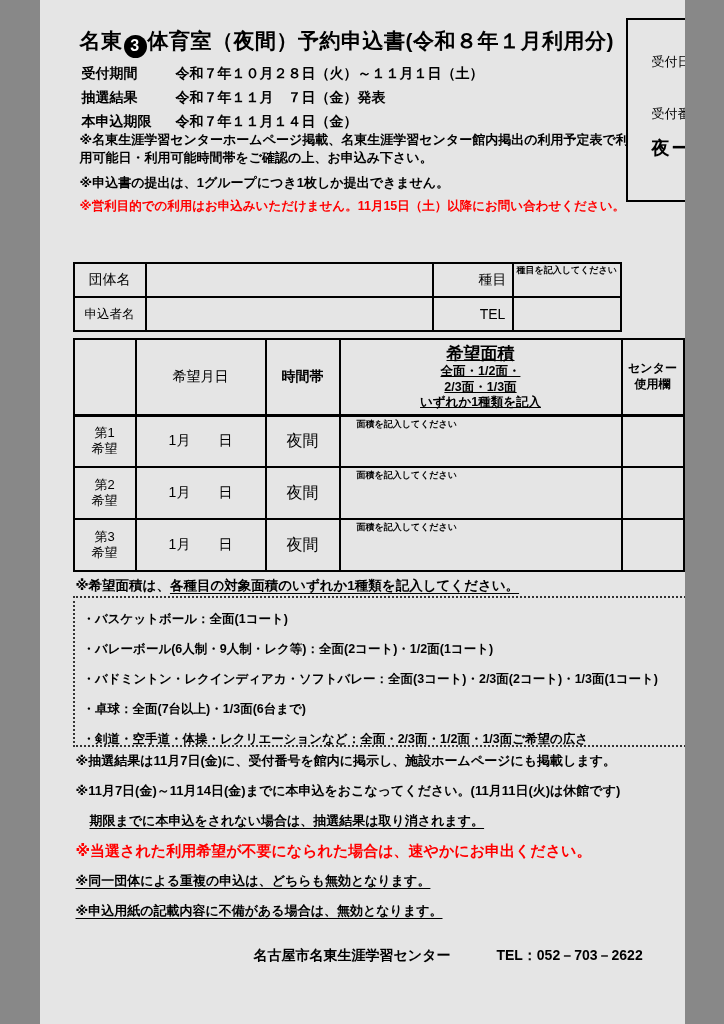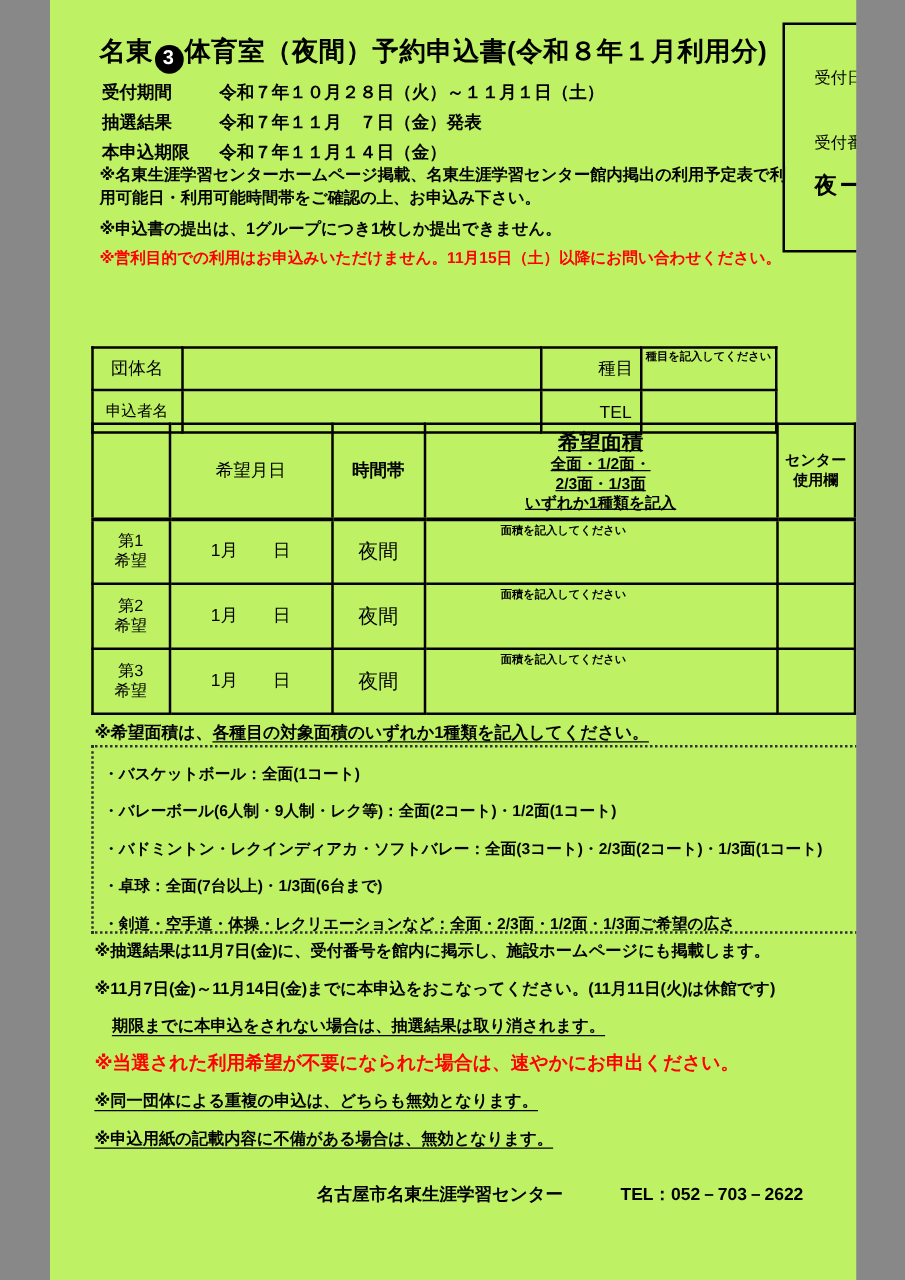--- a/index.html
+++ b/index.html
@@ -1,19 +1,19 @@
 <!DOCTYPE html>
 <html><head>
 <meta charset="utf-8">
 <style>
   * { margin:0; padding:0; box-sizing:border-box; }
   html,body { background:#888; }
   .page {
     position:relative; width:645px; height:1024px; margin:0 auto;
-    background:#bef264; color:#000;
+    background:#e5e5e5; color:#000;
     font-family:"Liberation Sans","DejaVu Sans",sans-serif;
     overflow:hidden;
   }
   .preline { white-space:pre-line; }
   .red { color:#ff0000; }
   .ul { text-decoration:underline; text-underline-offset:3px; }
 
   
   .title { position:absolute; left:40px; top:27px; font-size:21px; font-weight:bold; letter-spacing:0.5px; white-space:nowrap; }
   .circle3 {
@@ -32,21 +32,21 @@
   .receipt .r-date { position:absolute; left:24px; top:33px; }
   .receipt .r-num  { position:absolute; left:24px; top:85px; }
   .receipt .r-code { position:absolute; left:24px; top:116px; font-size:18px; font-weight:bold; letter-spacing:2px; }
 
   
   .notes-top { position:absolute; left:40px; top:131px; width:552px; font-size:13px; font-weight:bold; }
   .notes-top p { line-height:1.42; margin-bottom:6px; }
   .notes-top .red { font-size:12.5px; }
 
   
-  .t1 { position:absolute; left:33px; top:262px; border-collapse:collapse; table-layout:fixed;margin-top:15px; }
+  .t1 { position:absolute; left:33px; top:262px; border-collapse:collapse; table-layout:fixed; }
   .t1 td { border:2px solid #000; height:34px; font-size:14px; vertical-align:middle; }
   .t1 .lbl { width:72px; text-align:center; }
   .t1 .lbl-sm { width:72px; text-align:center; font-size:12.5px; }
   .t1 .in-wide { width:287px; }
   .t1 .in-right { width:108px; vertical-align:top; }
   .t1 .cat { width:80px; text-align:center;padding-left:40px; }
   .hint { font-size:9px; font-weight:bold; line-height:1.1; padding:2px 0 0 3px; text-align:left; }
 
   
   .t2 { position:absolute; left:33px; top:338px; border-collapse:collapse; table-layout:fixed; }
@@ -56,21 +56,21 @@
   .t2 .c1 { width:62px; font-size:13px; line-height:1.25; }
   .t2 .c2 { width:130px; }
   .t2 .c3 { width:74px; }
   .t2 .c4 { width:282px; }
   .t2 .c5 { width:62px; font-size:12px; font-weight:bold; line-height:1.3; }
   .t2 .hdr-time { font-weight:bold; }
   .t2 .area-hd { line-height:1.25;text-decoration:underline; }
   .t2 .area-hd .big { font-size:17px; font-weight:bold; }
   .t2 .area-hd .sub { font-size:12.5px; font-weight:bold; }
   .t2 .time-cell { font-size:16px; }
-  .t2 .area-cell { vertical-align:top; text-align:left;padding-left:44px; }
+  .t2 .area-cell { vertical-align:top; text-align:left; }
   .t2 .area-cell .hint { padding:3px 0 0 16px; }
 
   
   .area-note { position:absolute; left:36px; top:577px; font-size:13.5px; font-weight:bold; white-space:nowrap; }
 
   
   .sports { position:absolute; left:33px; top:596px; width:617px; height:151px;
     border:2px dotted #333; padding:13px 10px 0 8px; font-size:12.5px; font-weight:bold; }
   .sports .line { margin-bottom:13px; position:relative; white-space:nowrap; }
   .sports .line .right { position:absolute; left:310px; top:0; }

